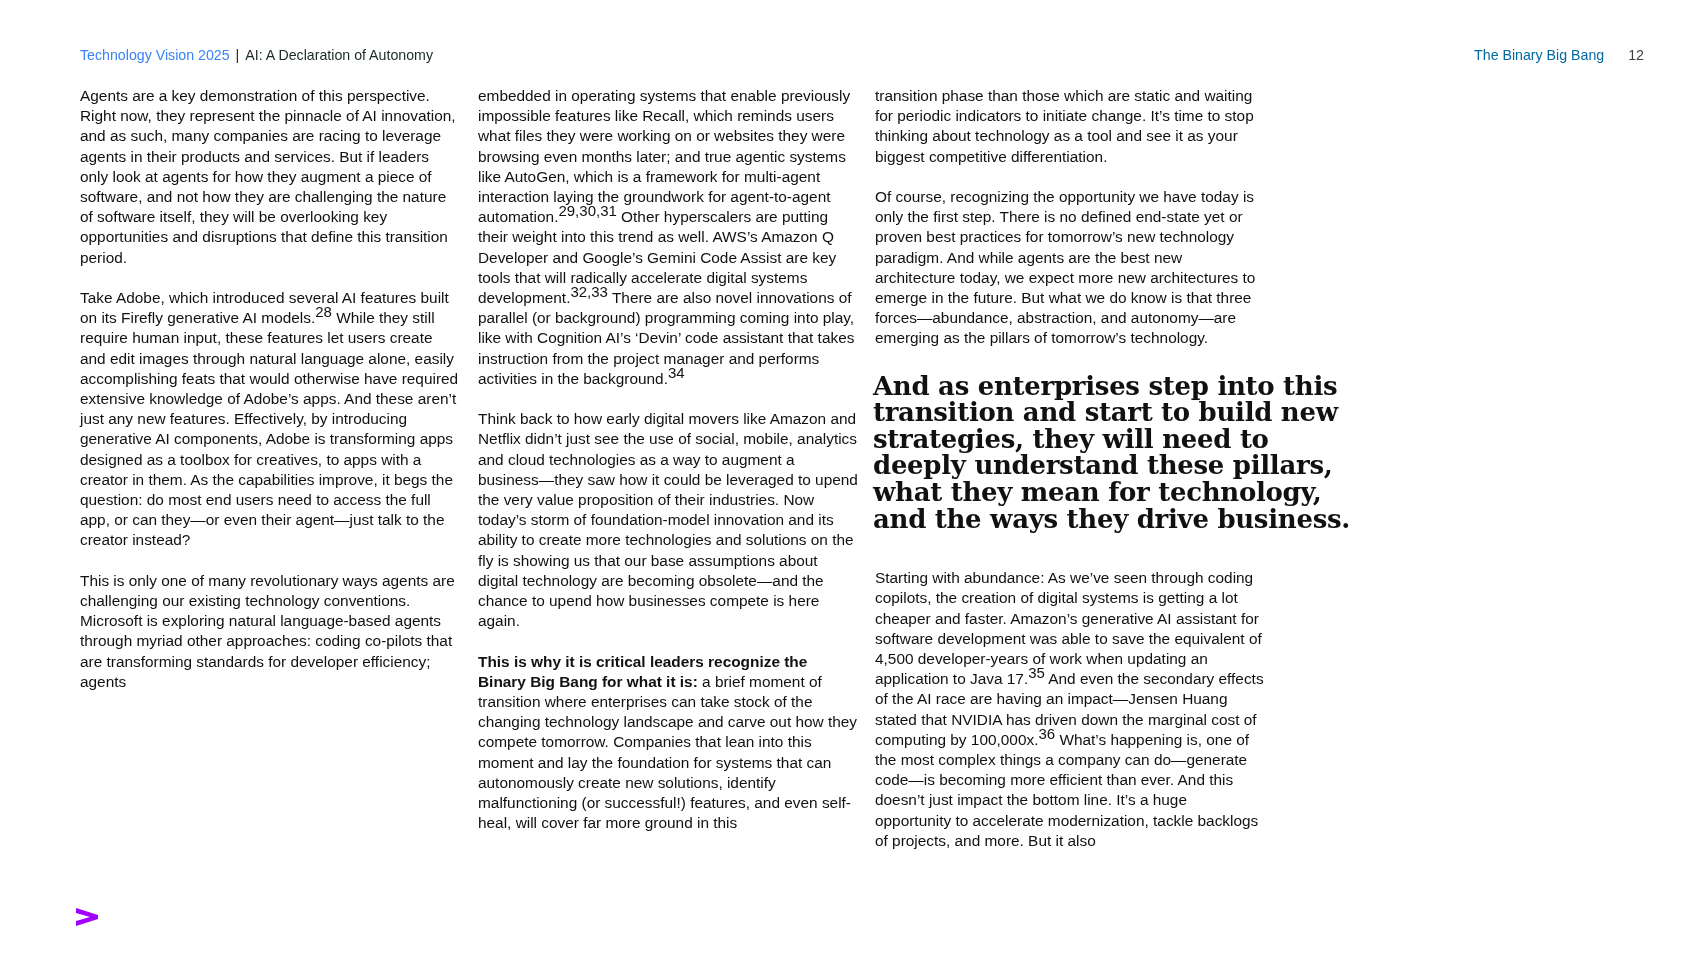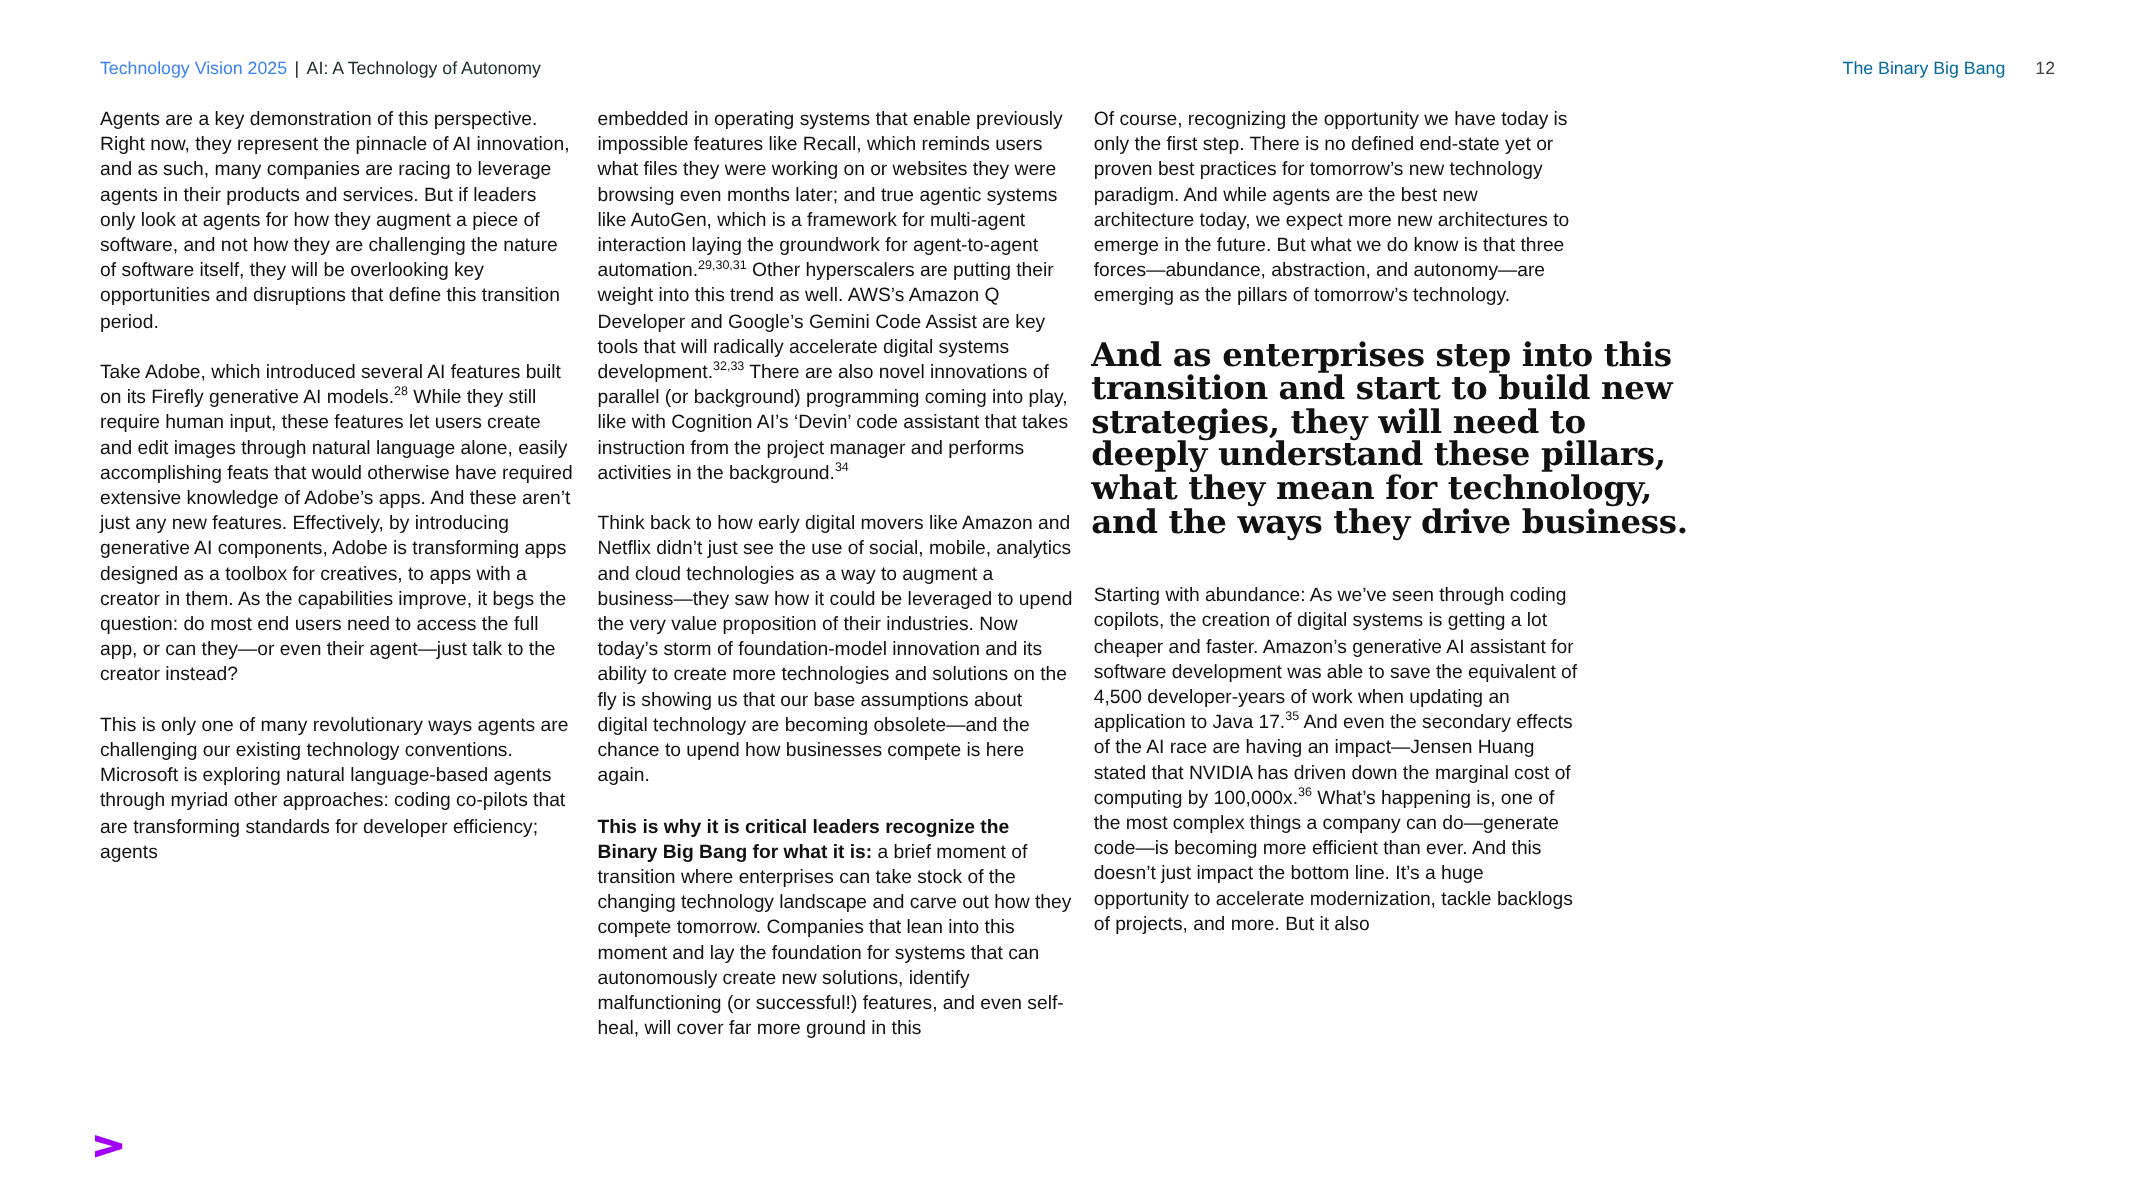--- a/index.html
+++ b/index.html
@@ -10,50 +10,51 @@
   .header-left .sep { color:#222; margin:0 6px; }
   .header-left .subtitle { color:#1b2a2a; }
   .header-right { position:absolute; right:62px; top:46px; font-size:14.2px; line-height:18px; white-space:nowrap; }
   .header-right .section { color:#0369a1; }
   .header-right .page-num { color:#404040; margin-left:24px; }
   .col { position:absolute; top:86px; width:380px; font-size:15.4px; line-height:20.2px; }
   .col p { margin:0 0 20.2px 0; }
   .col1 { left:80px; }
   .col2 { left:478px; }
   .col3 { left:875px; width:390px; }
-  sup { font-size:10px; vertical-align:super; line-height:0; }
+  sup { font-size:15px; vertical-align:super; line-height:0; }
   .bold { font-weight:bold; }
   .pullquote { font-family:"DejaVu Serif", "Liberation Serif", serif; font-weight:bold;
                font-size:26px; line-height:26.6px; margin:24px 0 36px -2px !important; letter-spacing:-0.3px; width:480px; color:#111; }
   .logo { position:absolute; left:76px; top:906px; width:22px; height:22px; }
 </style>
 </head>
 <body>
 
 <div class="header-left">
-  <span class="brand">Technology Vision 2025</span><span class="sep">|</span><span class="subtitle">AI: A Technology of Autonomy</span>
+  <span class="brand">Technology Vision 2025</span><span class="sep">|</span><span class="subtitle">AI: A Declaration of Autonomy</span>
 </div>
 
 <div class="header-right">
   <span class="section">The Binary Big Bang</span><span class="page-num">12</span>
 </div>
 
 <div class="col col1">
   <p>Agents are a key demonstration of this perspective. Right now, they represent the pinnacle of AI innovation, and as such, many companies are racing to leverage agents in their products and services. But if leaders only look at agents for how they augment a piece of software, and not how they are challenging the nature of software itself, they will be overlooking key opportunities and disruptions that define this transition period.</p>
   <p><span>Take Adobe, which introduced several AI features built on its Firefly generative AI models.</span><sup>28</sup><span> While they still require human input, these features let users create and edit images through natural language alone, easily accomplishing feats that would otherwise have required extensive knowledge of Adobe’s apps. And these aren’t just any new features. Effectively, by introducing generative AI components, Adobe is transforming apps designed as a toolbox for creatives, to apps with a creator in them. As the capabilities improve, it begs the question: do most end users need to access the full app, or can they—or even their agent—just talk to the creator instead?</span></p>
   <p>This is only one of many revolutionary ways agents are challenging our existing technology conventions. Microsoft is exploring natural language-based agents through myriad other approaches: coding co-pilots that are transforming standards for developer efficiency; agents</p>
 </div>
 
 <div class="col col2">
   <p><span>embedded in operating systems that enable previously impossible features like Recall, which reminds users what files they were working on or websites they were browsing even months later; and true agentic systems like AutoGen, which is a framework for multi-agent interaction laying the groundwork for agent-to-agent automation.</span><sup>29,30,31</sup><span> Other hyperscalers are putting their weight into this trend as well. AWS’s Amazon Q Developer and Google’s Gemini Code Assist are key tools that will radically accelerate digital systems development.</span><sup>32,33</sup><span> There are also novel innovations of parallel (or background) programming coming into play, like with Cognition AI’s  ‘Devin’ code assistant that takes instruction from the project manager and performs activities in the background.</span><sup>34</sup></p>
   <p>Think back to how early digital movers like Amazon and Netflix didn’t just see the use of social, mobile, analytics and cloud technologies as a way to augment a business—they saw how it could be leveraged to upend the very value proposition of their industries. Now today’s storm of foundation-model innovation and its ability to create more technologies and solutions on the fly is showing us that our base assumptions about digital technology are becoming obsolete—and the chance to upend how businesses compete is here again.</p>
   <p><span class="bold">This is why it is critical leaders recognize the Binary Big Bang for what it is:</span><span> a brief moment of transition where enterprises can take stock of the changing technology landscape and carve out how they compete tomorrow. Companies that lean into this moment and lay the foundation for systems that can autonomously create new solutions, identify malfunctioning (or successful!) features, and even self-heal, will cover far more ground in this</span></p>
 </div>
 
 <div class="col col3">
+  <p>transition phase than those which are static and waiting for periodic indicators to initiate change. It’s time to stop thinking about technology as a tool and see it as your biggest competitive differentiation.</p>
   <p>Of course, recognizing the opportunity we have today is only the first step. There is no defined end-state yet or proven best practices for tomorrow’s new technology paradigm. And while agents are the best new architecture today, we expect more new architectures to emerge in the future. But what we do know is that three forces—abundance, abstraction, and autonomy—are emerging as the pillars of tomorrow’s technology.</p>
   <p class="pullquote">And as enterprises step into this transition and start to build new strategies, they will need to deeply understand these pillars, what they mean for technology, and the ways they drive business.</p>
   <p><span>Starting with abundance: As we’ve seen through coding copilots, the creation of digital systems is getting a lot cheaper and faster. Amazon’s generative AI assistant for software development was able to save the equivalent of 4,500 developer-years of work when updating an application to Java 17.</span><sup>35</sup><span> And even the secondary effects of the AI race are having an impact—Jensen Huang stated that NVIDIA has driven down the marginal cost of computing by 100,000x.</span><sup>36</sup><span> What’s happening is, one of the most complex things a company can do—generate code—is becoming more efficient than ever. And this doesn’t just impact the bottom line. It’s a huge opportunity to accelerate modernization, tackle backlogs of projects, and more. But it also</span></p>
 </div>
 
 <svg class="logo" viewBox="0 0 22 22">
   <polygon points="0,2 22,9 22,13 0,20 0,15 14,11 0,7" fill="#a100ff"></polygon>
 </svg>
 
 </body></html>

